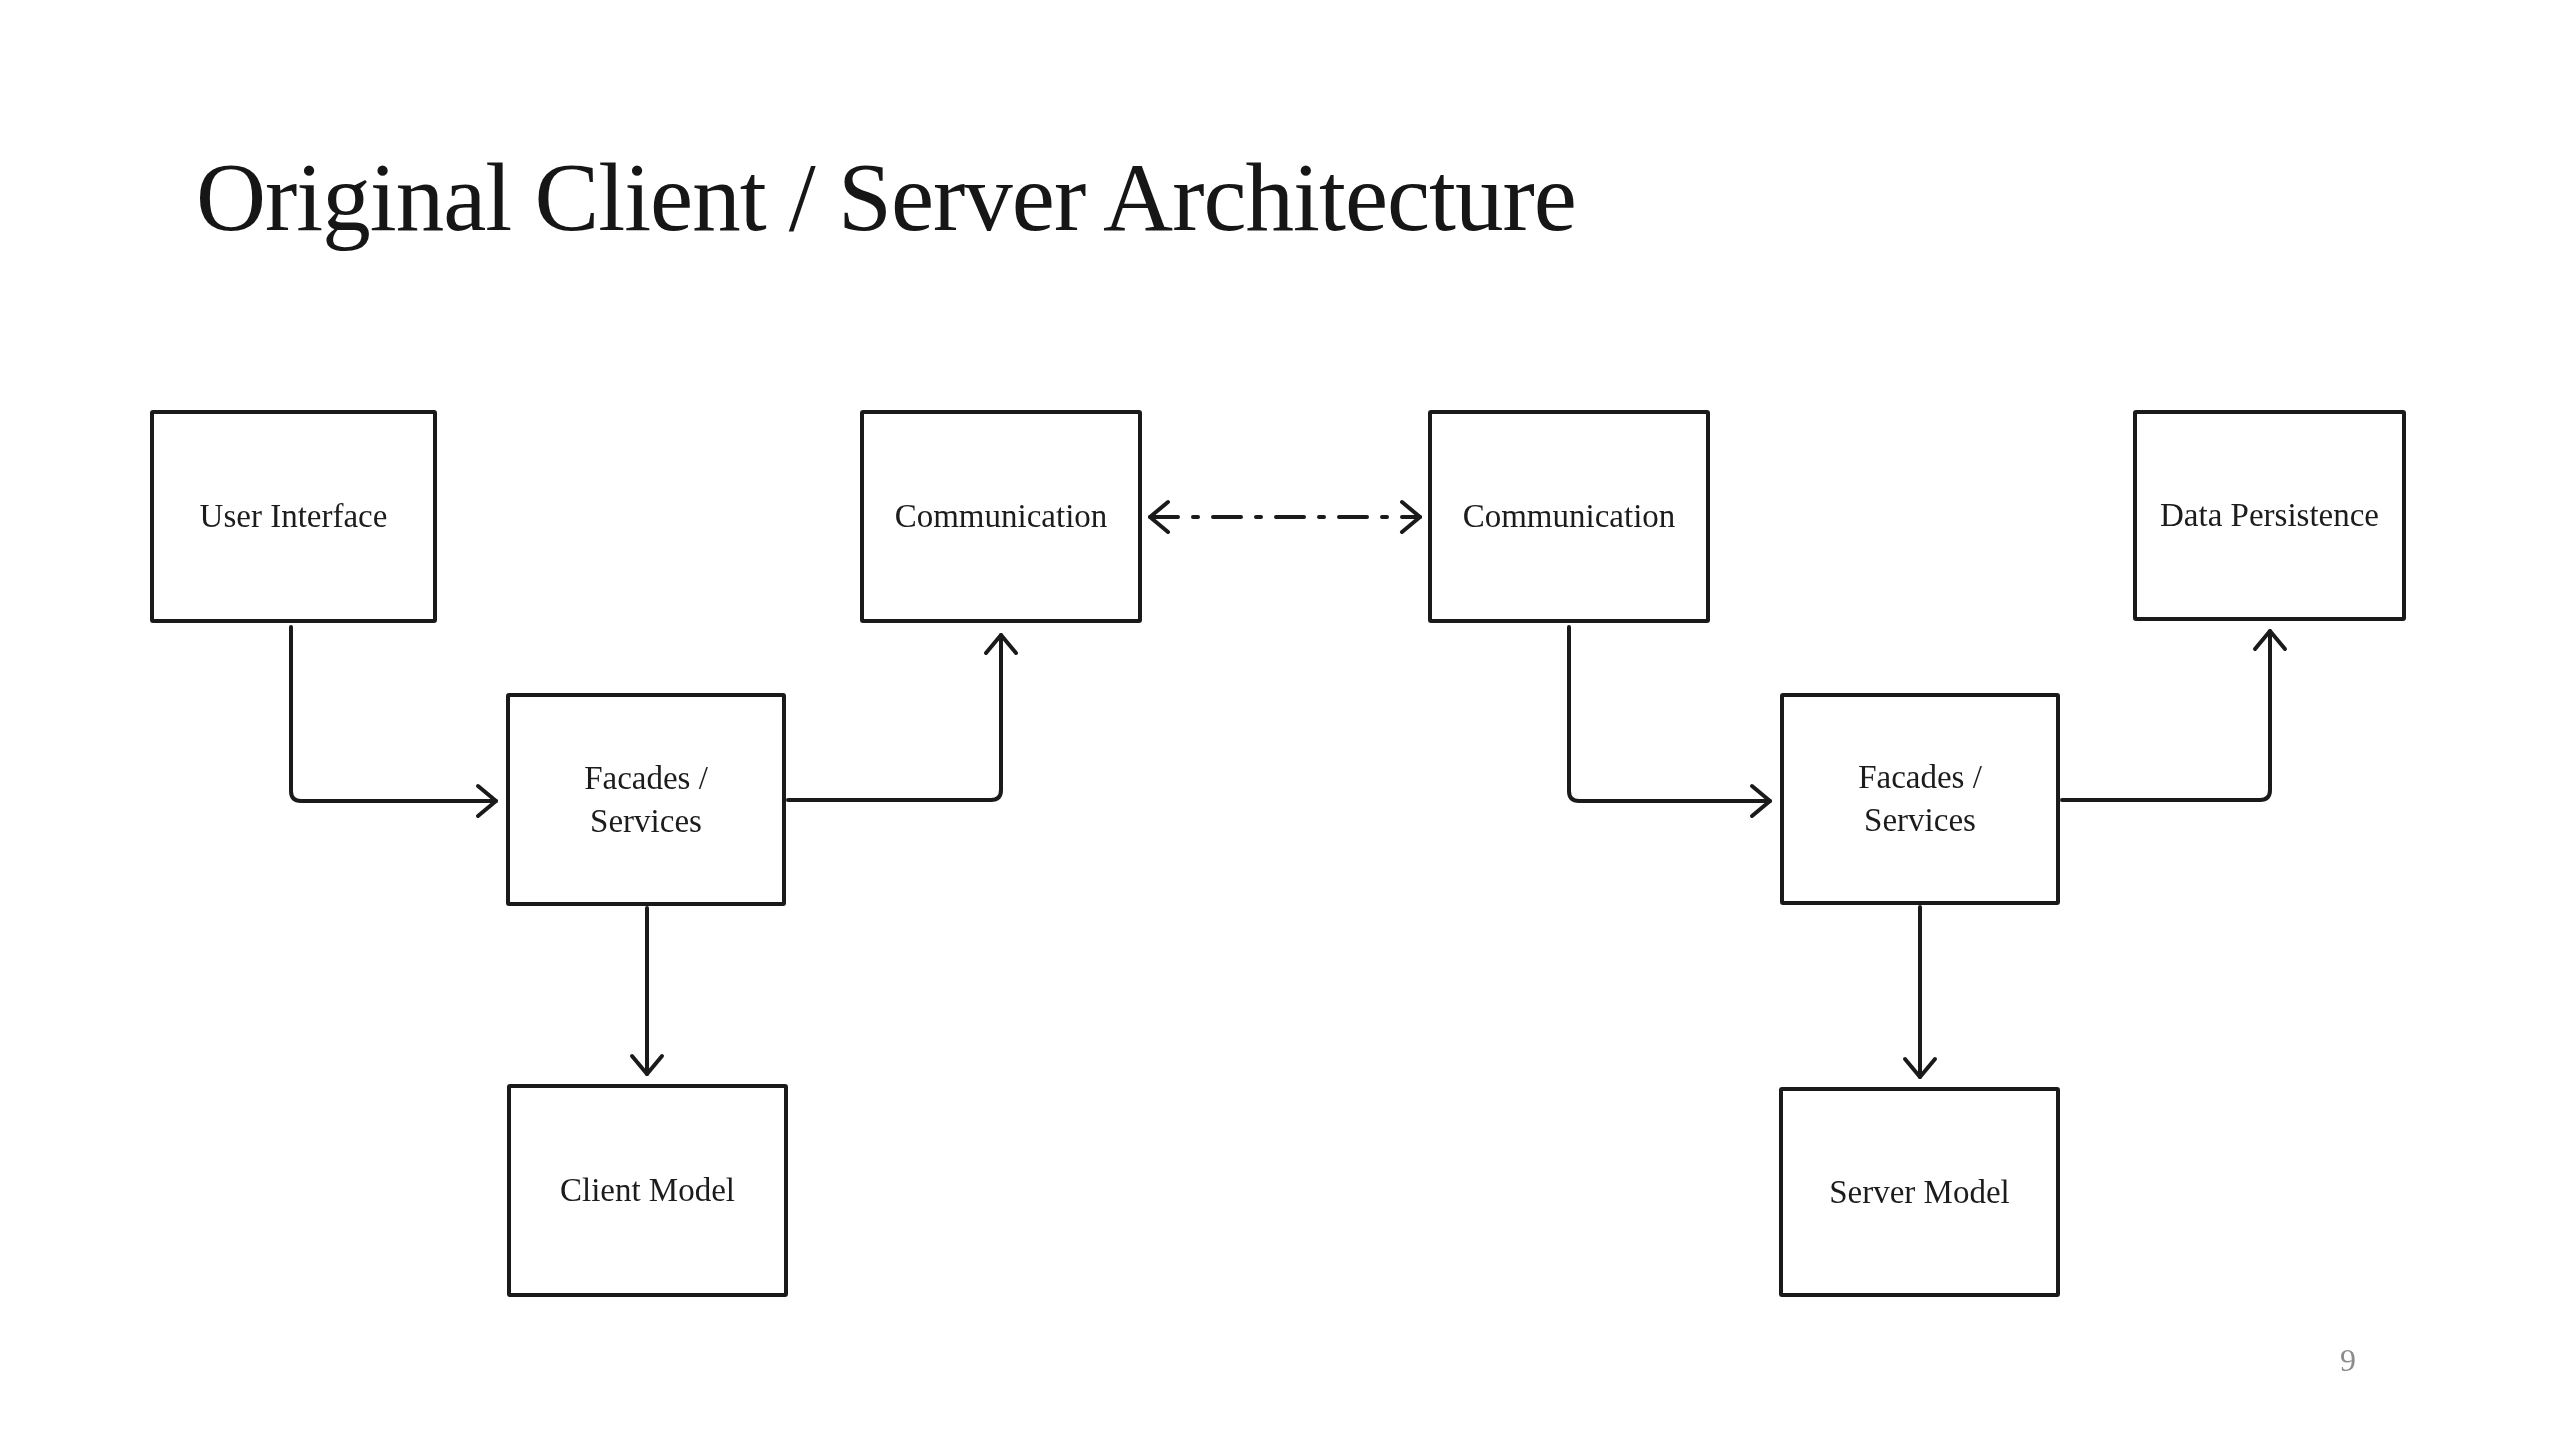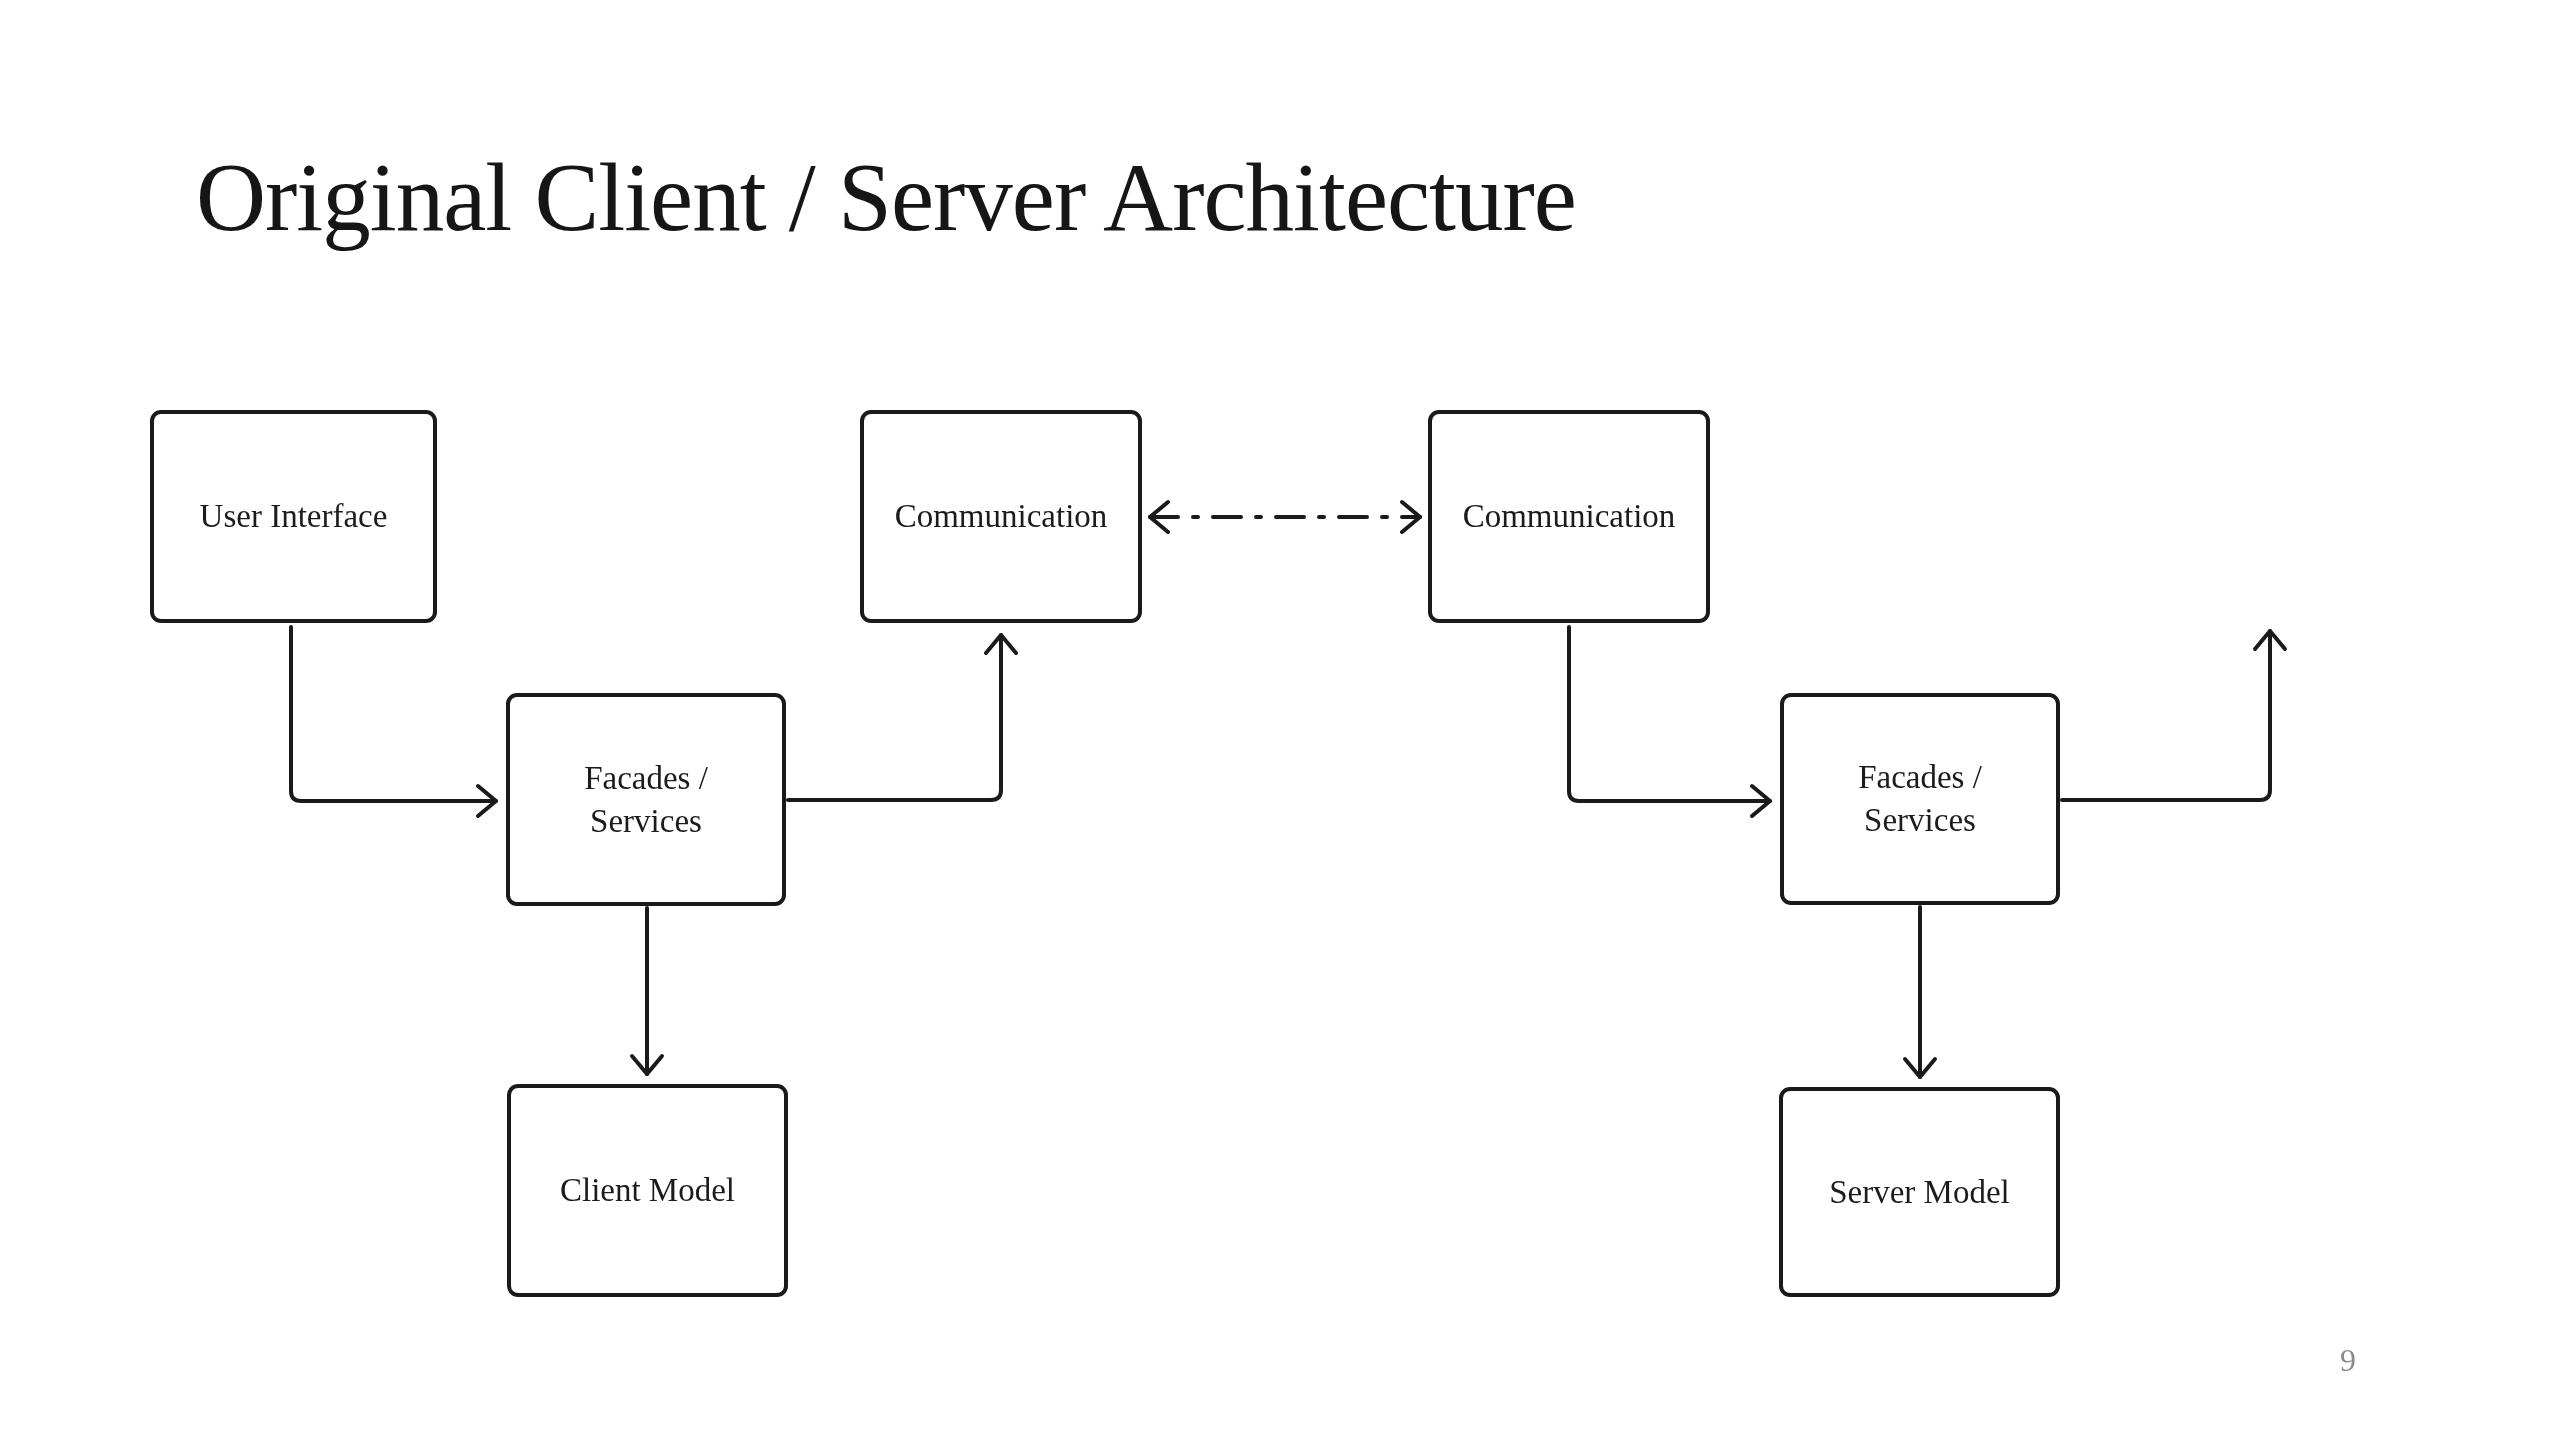--- a/index.html
+++ b/index.html
@@ -28,21 +28,21 @@
   .connectors {
     position: absolute;
     left: 0;
     top: 0;
   }
   .node {
     position: absolute;
     box-sizing: border-box;
     background: #ffffff;
     border: 4px solid #1a1a1a;
-    border-radius: 11px;
+    border-radius: 3px;
     display: flex;
     align-items: center;
     justify-content: center;
     text-align: center;
     font-size: 33px;
     line-height: 1.3;
     color: #1c1c1c;
     white-space: pre-line;
   }
   #n-user-interface      { left: 150px;  top: 410px;  width: 287px; height: 213px; }
@@ -84,20 +84,21 @@
       <path d="M 1920 907 L 1920 1077" marker-end="url(#ah)"></path>
     </g>
   </svg>
 
   <div class="node" id="n-user-interface">User Interface</div>
 
   <div class="node" id="n-communication-left">Communication</div>
 
   <div class="node" id="n-communication-right">Communication</div>
 
+  <div class="node" id="n-data-persistence">Data Persistence</div>
 
   <div class="node" id="n-facades-left">Facades /
 Services</div>
 
   <div class="node" id="n-facades-right">Facades /
 Services</div>
 
   <div class="node" id="n-client-model">Client Model</div>
 
   <div class="node" id="n-server-model">Server Model</div>

